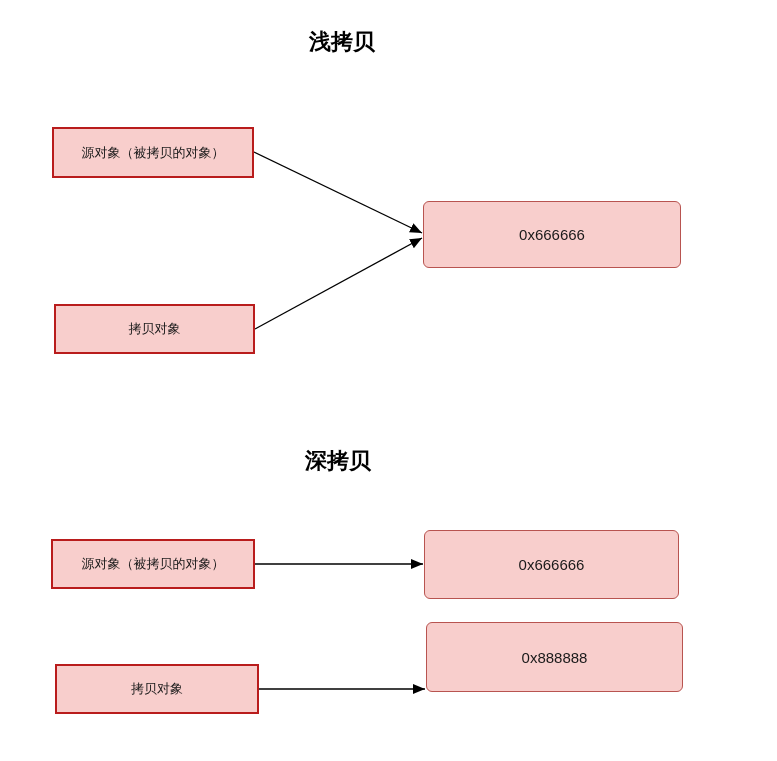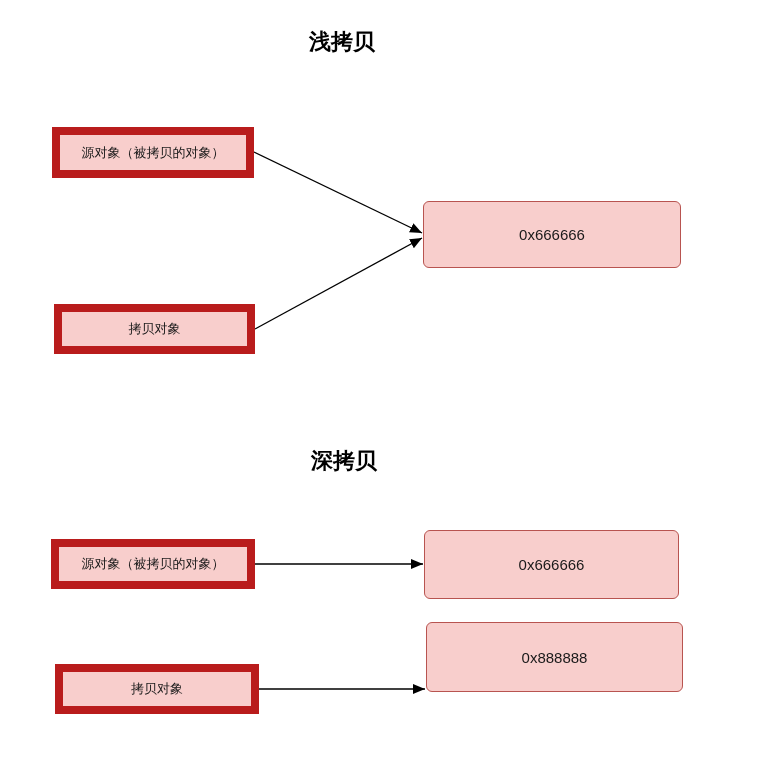--- a/index.html
+++ b/index.html
@@ -33,21 +33,21 @@
     position: absolute;
     box-sizing: border-box;
     display: flex;
     align-items: center;
     justify-content: center;
     text-align: center;
     color: #1a1a1a;
     background: #f8cecc;
   }
   .node.rect {
-    border: 8px solid #b91c1c;
+    border: 2px solid #b91c1c;
     font-size: 13px;
   }
   .node.rounded {
     border: 1.6px solid #b85450;
     border-radius: 6px;
     font-size: 15px;
   }
 </style>
 </head>
 <body>
@@ -67,21 +67,21 @@
   </svg>
 
   <div class="section-title" style="left:242px; top:29px; width:200px;">浅拷贝</div>
 
   <div class="node rect" style="left:52px; top:127px; width:202px; height:51px;">源对象（被拷贝的对象）</div>
 
   <div class="node rect" style="left:54px; top:304px; width:201px; height:50px;">拷贝对象</div>
 
   <div class="node rounded" style="left:423px; top:201px; width:258px; height:67px;">0x666666</div>
 
-  <div class="section-title" style="left:244px; top:448px; width:200px;">深拷贝</div>
+  <div class="section-title" style="left:238px; top:448px; width:200px;">深拷贝</div>
 
   <div class="node rect" style="left:51px; top:539px; width:204px; height:50px;">源对象（被拷贝的对象）</div>
 
   <div class="node rounded" style="left:424px; top:530px; width:255px; height:69px;">0x666666</div>
 
   <div class="node rect" style="left:55px; top:664px; width:204px; height:50px;">拷贝对象</div>
 
   <div class="node rounded" style="left:426px; top:622px; width:257px; height:70px;">0x888888</div>
 
 </div>

